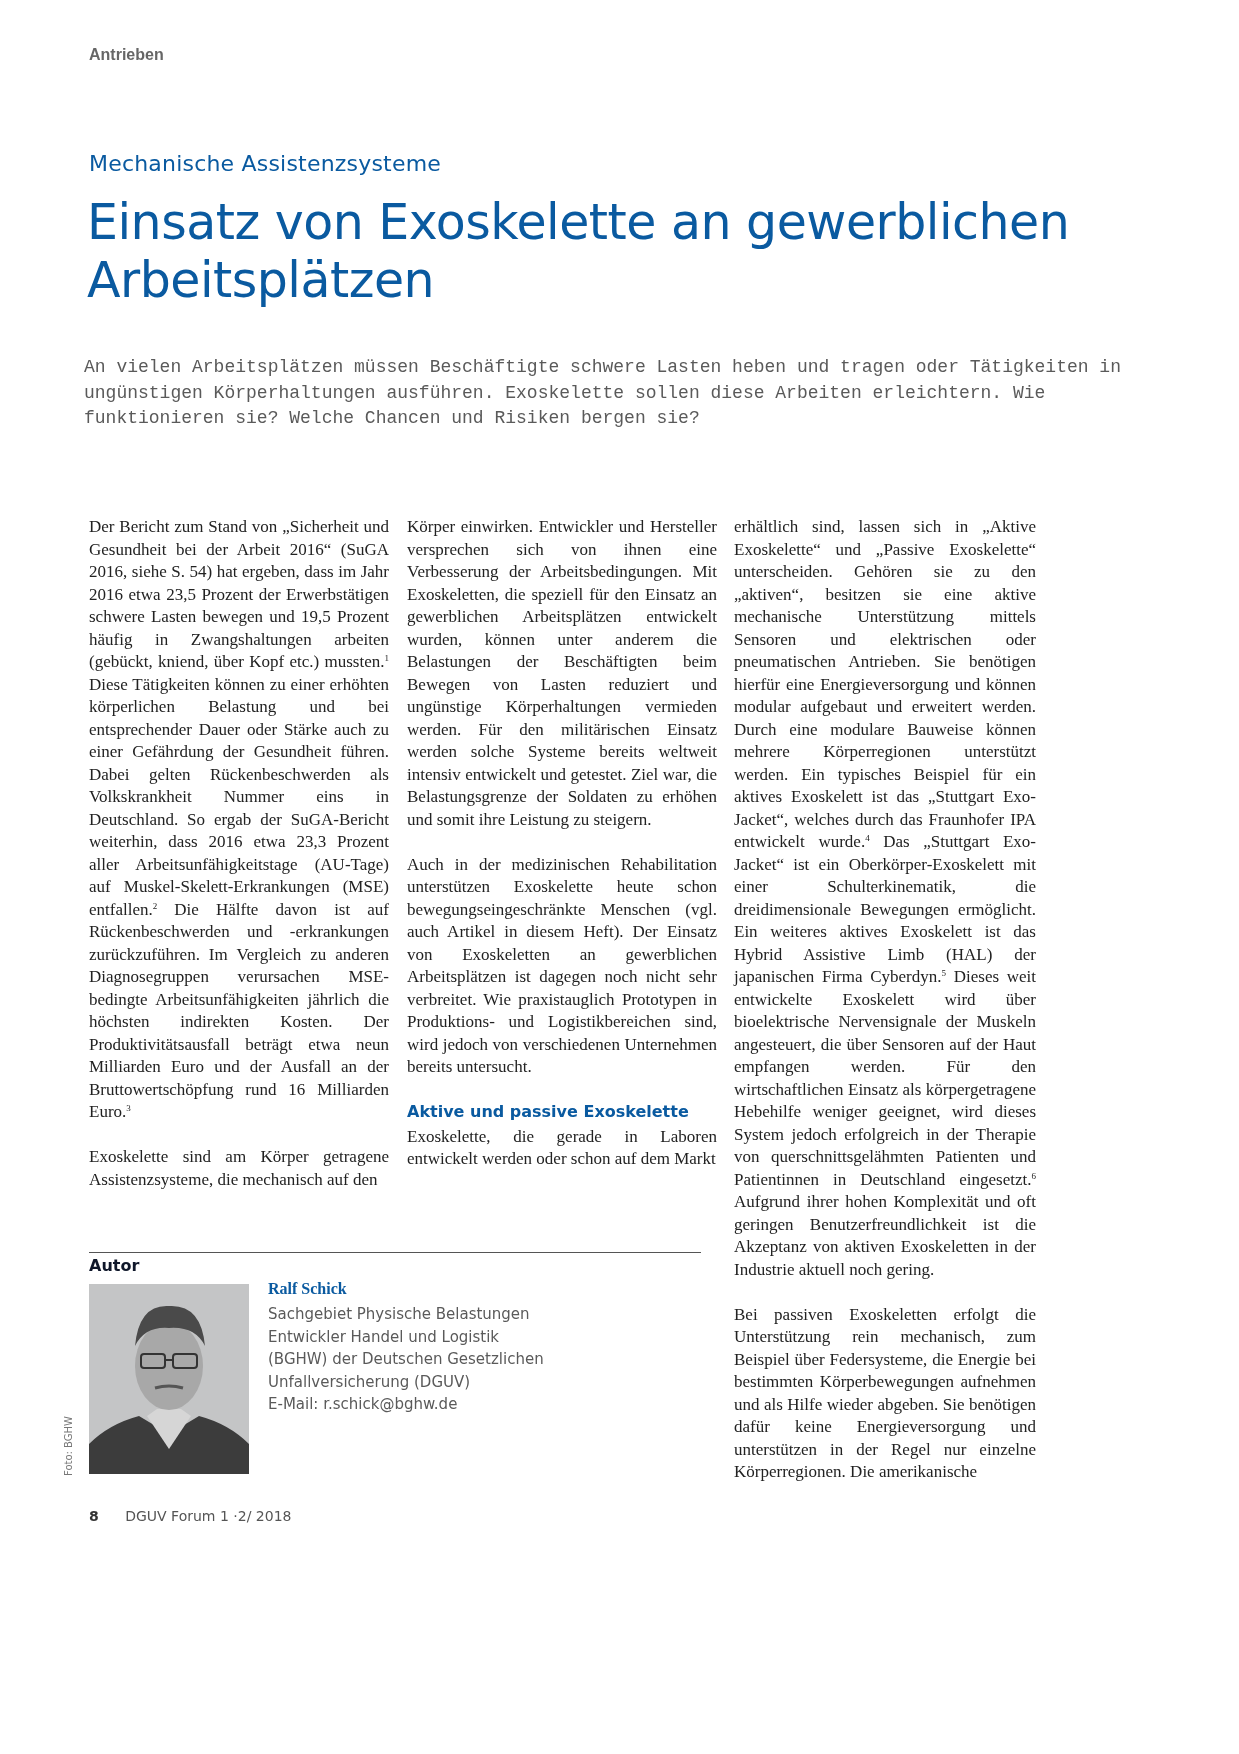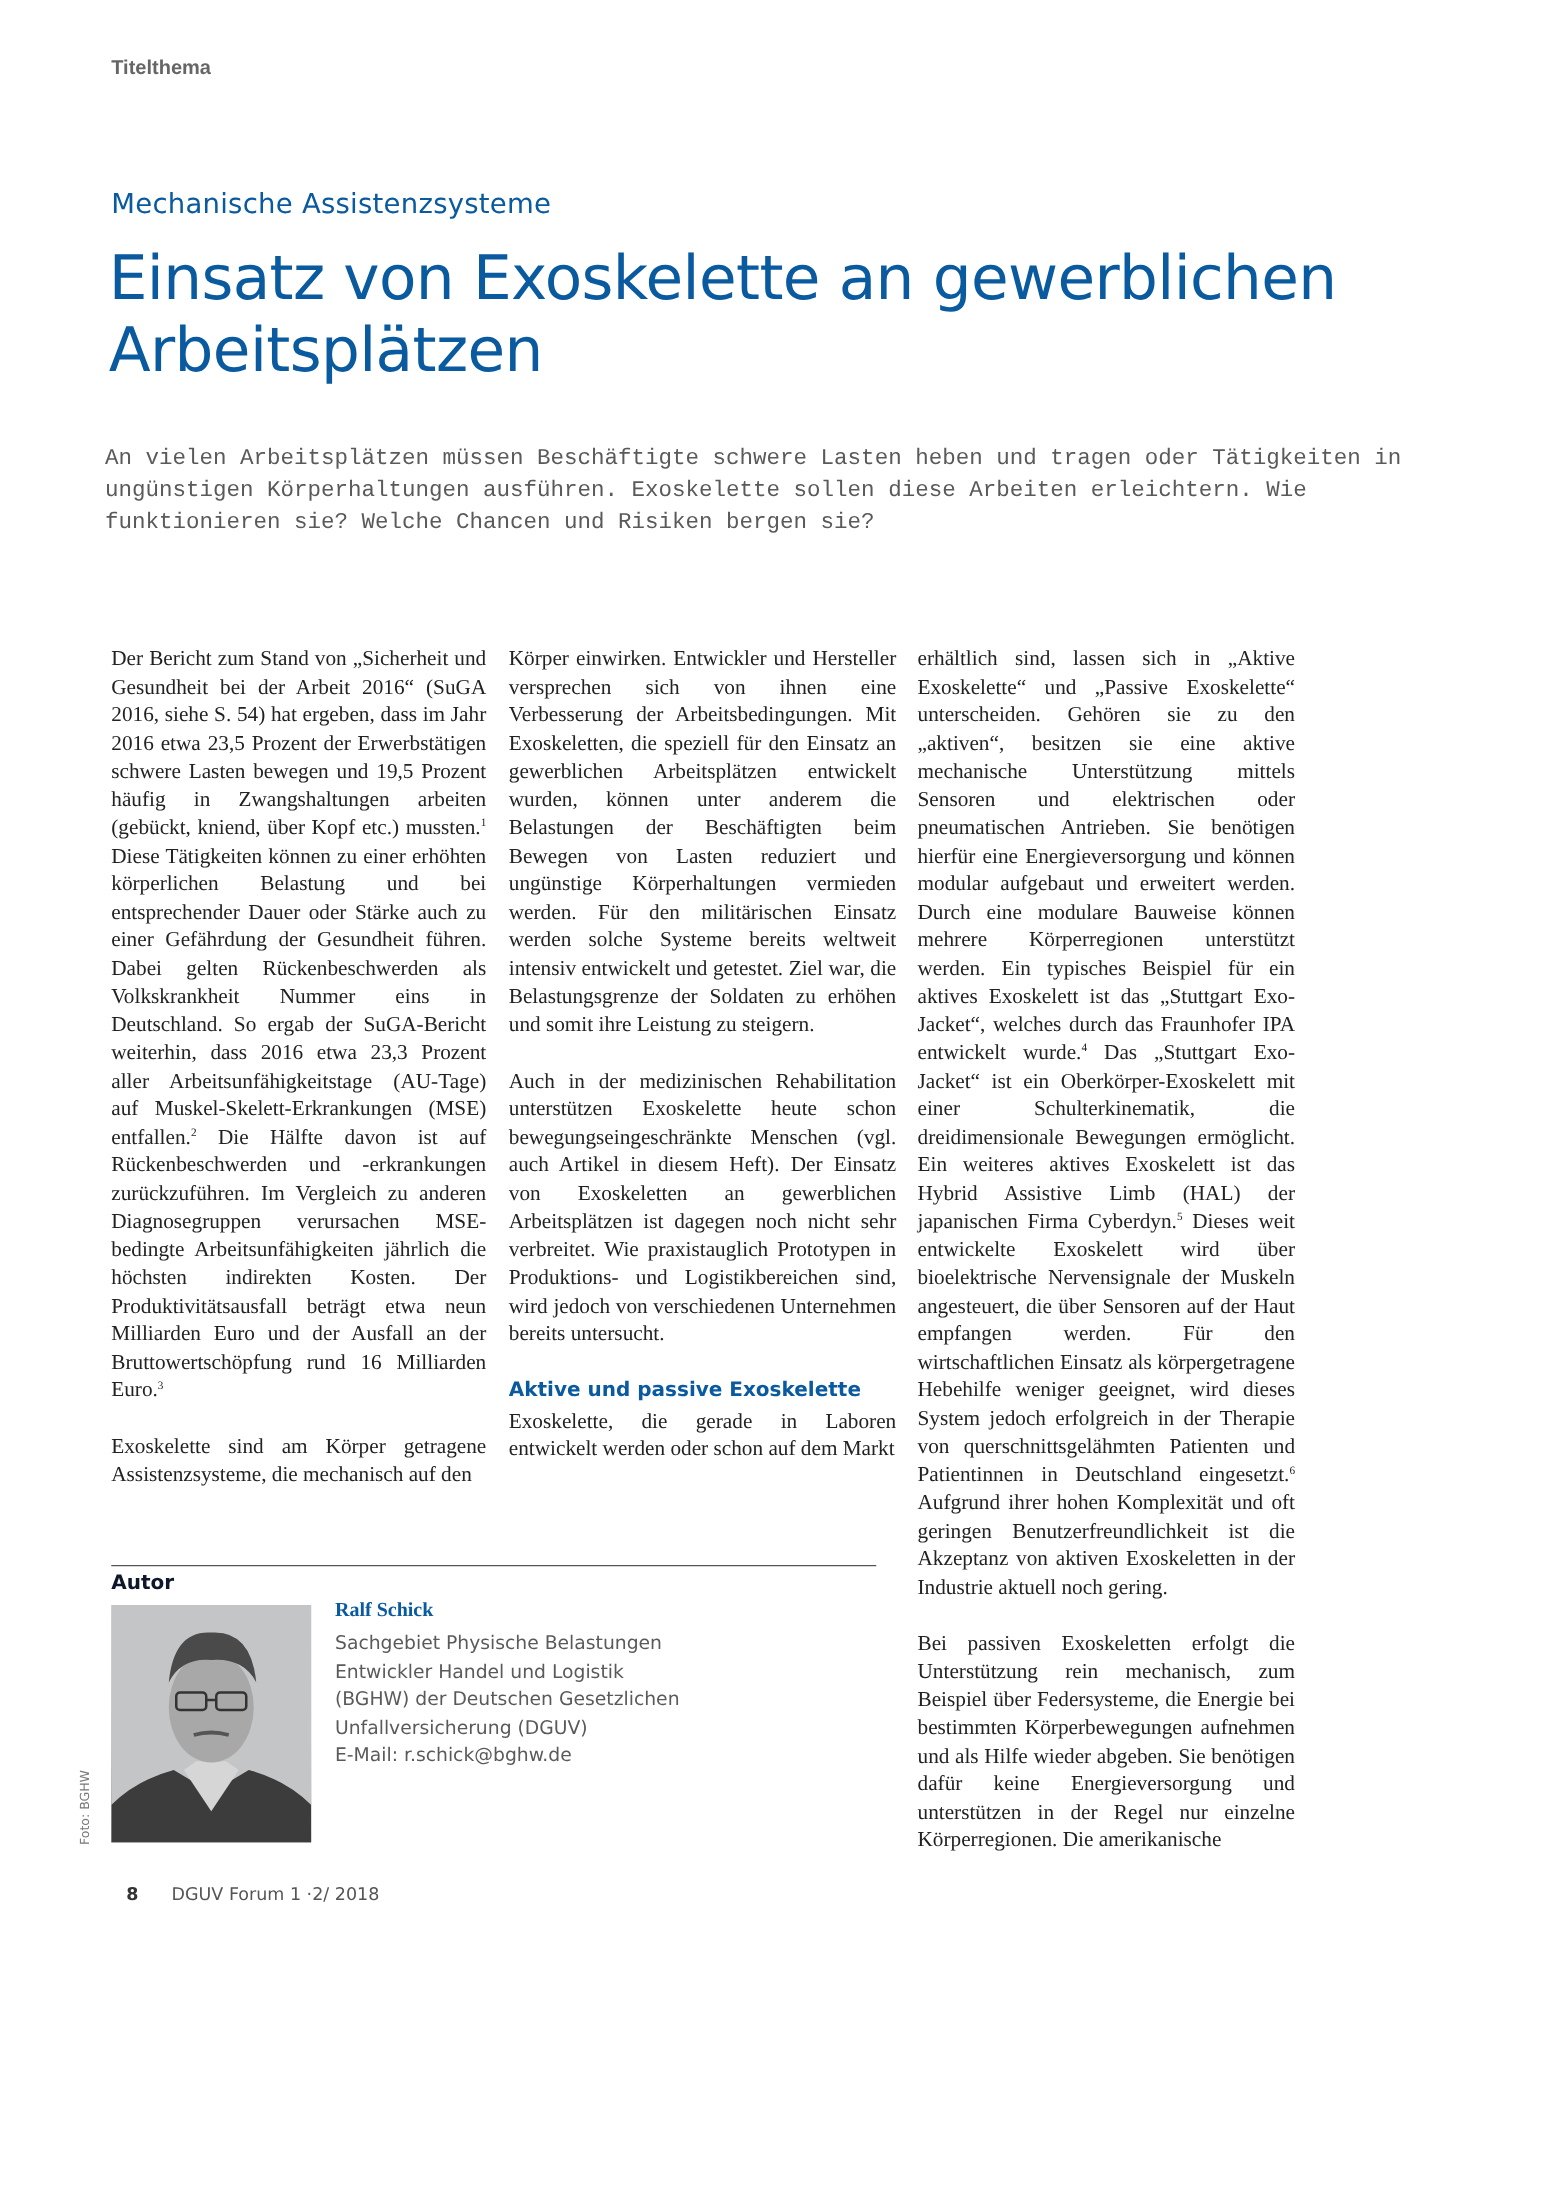--- a/index.html
+++ b/index.html
@@ -16,27 +16,27 @@
   .section-head { font-family:"DejaVu Sans", sans-serif; font-size:16px; font-weight:bold; color:#0a5aa0; margin:0 0 2px 0; line-height:22.5px; }
   sup { font-size:9px; line-height:0; vertical-align:6px; }
   .divider { position:absolute; left:89px; top:1252px; width:612px; height:1px; background:#555555; }
   .author-label { position:absolute; left:89px; top:1256px; font-family:"DejaVu Sans", sans-serif; font-size:16px; font-weight:bold; color:#0f172a; }
   .photo { position:absolute; left:89px; top:1284px; width:160px; height:190px; background:linear-gradient(180deg,#c9cacb 0%,#b8b9ba 60%,#6e6e6e 100%); overflow:hidden; }
   .photo svg { width:100%; height:100%; display:block; }
   .photo-credit { position:absolute; left:63px; top:1476px; transform:rotate(-90deg); transform-origin:left top; font-family:"DejaVu Sans", sans-serif; font-size:10px; color:#777777; }
   .author-name { position:absolute; left:268px; top:1280px; font-family:Liberation Serif, serif; font-size:16px; font-weight:bold; color:#0a5aa0; }
   .author-info { position:absolute; left:268px; top:1303px; font-family:"DejaVu Sans", sans-serif; font-size:15px; line-height:22.5px; color:#5a5a5a; }
   .author-info div { white-space:nowrap; }
-  .footer { position:absolute; left:89px; top:1508px; font-family:"DejaVu Sans", sans-serif; font-size:14px; color:#555555;margin-left:12px; }
+  .footer { position:absolute; left:89px; top:1508px; font-family:"DejaVu Sans", sans-serif; font-size:14px; color:#555555; }
   .footer .page-no { font-weight:bold; color:#333333; margin-right:22px; }
 </style>
 </head>
 <body>
 
-<div class="kicker">Titelthema</div>
+<div class="kicker">Antrieben</div>
 <div class="subhead">Mechanische Assistenzsysteme</div>
 <h1 class="title">Einsatz von Exoskelette an gewerblichen Arbeitsplätzen</h1>
 <p class="lead">An vielen Arbeitsplätzen müssen Beschäftigte schwere Lasten heben und tragen oder Tätigkeiten in ungünstigen Körperhaltungen ausführen. Exoskelette sollen diese Arbeiten erleichtern. Wie funktionieren sie?  Welche Chancen und  Risiken bergen sie?</p>
 
 <div class="col col1">
   <p><span>Der Bericht zum Stand von „Sicherheit und Gesundheit bei der Arbeit 2016“ (SuGA 2016, siehe S. 54) hat ergeben, dass im Jahr 2016 etwa 23,5 Prozent der Erwerbstätigen schwere Lasten bewegen und 19,5 Prozent häufig in Zwangshaltungen arbeiten (gebückt, kniend, über Kopf etc.) mussten.</span><sup>1</sup><span> Diese Tätigkeiten können zu einer erhöhten körperlichen Belastung  und bei entsprechender Dauer oder Stärke auch  zu einer Gefährdung der Gesundheit führen. Dabei gelten Rückenbeschwerden als Volkskrankheit Nummer eins in Deutschland. So ergab der SuGA-Bericht weiterhin, dass 2016 etwa 23,3 Prozent aller Arbeitsunfähigkeitstage (AU-Tage) auf Muskel-Skelett-Erkrankungen (MSE) entfallen.</span><sup>2</sup><span> Die Hälfte davon ist auf Rückenbeschwerden und -erkrankungen zurückzuführen. Im Vergleich zu anderen Diagnosegruppen verursachen MSE-bedingte Arbeitsunfähigkeiten jährlich die höchsten indirekten Kosten. Der Produktivitätsausfall beträgt etwa neun Milliarden Euro und der Ausfall an der Bruttowertschöpfung rund 16 Milliarden Euro.</span><sup>3</sup></p>
   <p>Exoskelette sind am Körper getragene Assistenzsysteme, die mechanisch auf den</p>
 </div>
 
 <div class="col col2">

